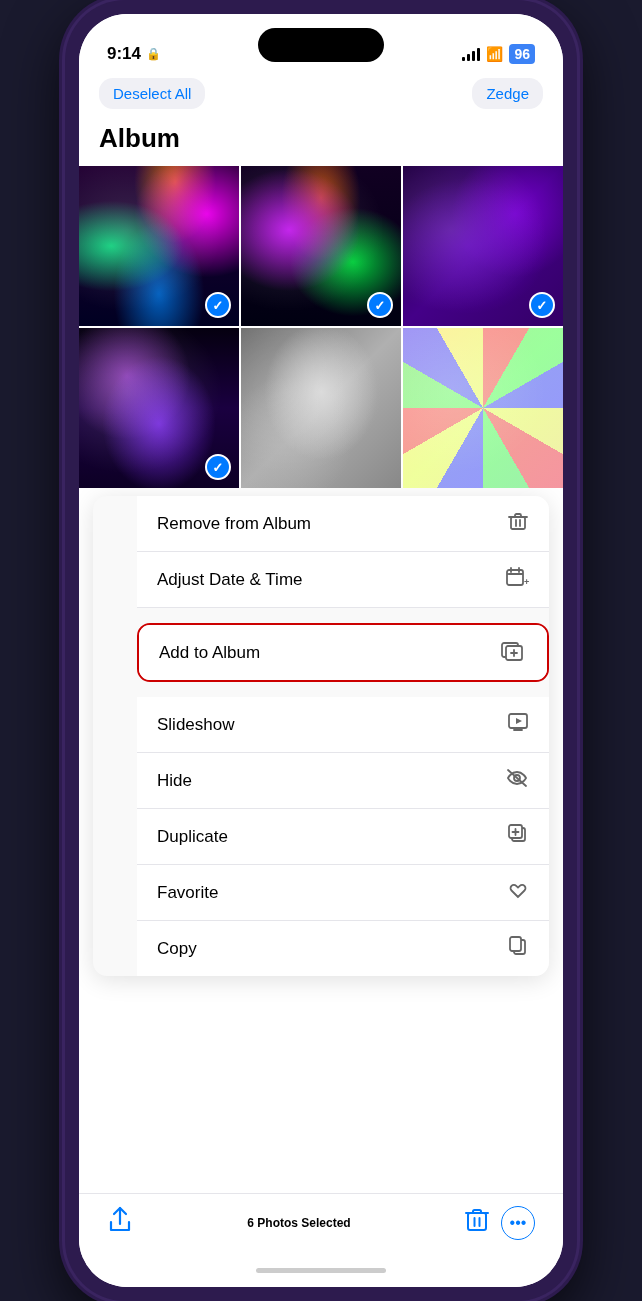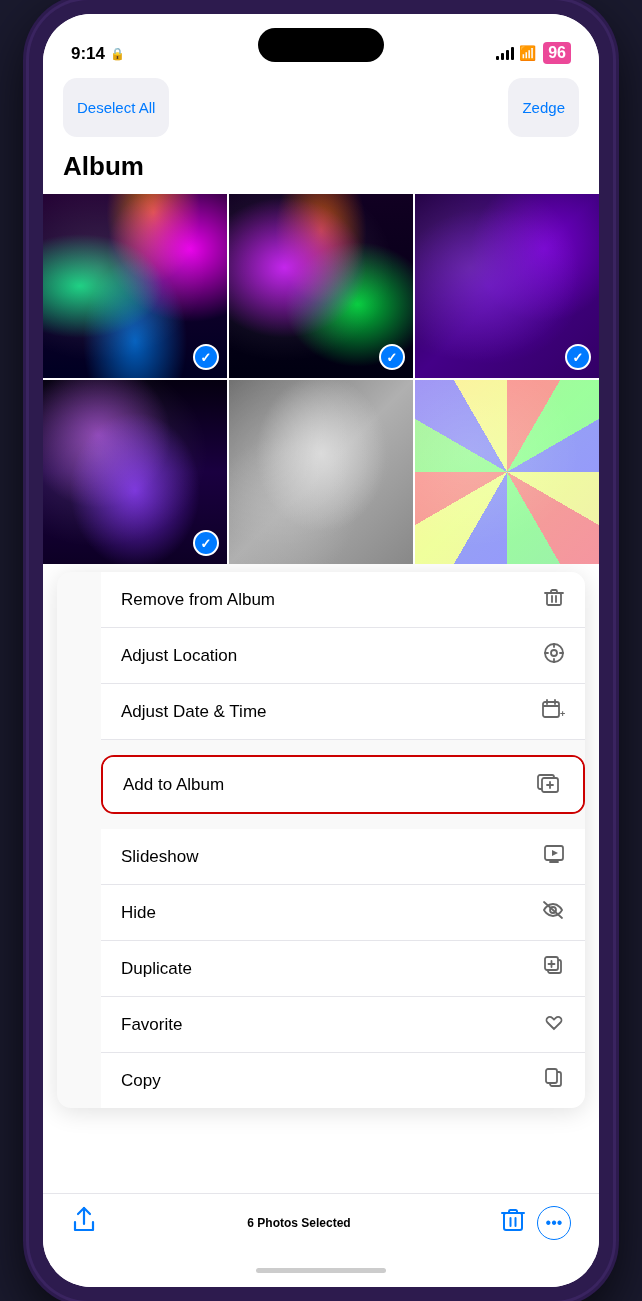--- a/index.html
+++ b/index.html
@@ -7,21 +7,21 @@
     body {
       background: #1a1a2e;
       display: flex;
       justify-content: center;
       align-items: center;
       min-height: 100vh;
       font-family: -apple-system, BlinkMacSystemFont, 'SF Pro Display', 'Helvetica Neue', sans-serif;
     }
 
     .phone-frame {
-      width: 584px;
+      width: 512px;
       height: 1301px;
       background: #2d1b4e;
       border-radius: 60px;
       position: relative;
       overflow: hidden;
       box-shadow: 0 0 0 3px #3a2460, 0 0 0 6px #2d1b4e, 0 20px 60px rgba(0,0,0,0.8);
     }
 
     .phone-screen {
       position: absolute;
@@ -89,43 +89,43 @@
       background: #000;
       border-radius: 1px;
     }
 
     .wifi-icon {
       font-size: 14px;
       color: #000;
     }
 
     .battery-badge {
-      background: #ec4899;
+      background: #3b82f6;
       color: #fff;
-      font-size: 16px;
+      font-size: 14px;
       font-weight: 700;
       padding: 2px 5px;
       border-radius: 4px;
     }
 
     
     .top-nav {
       background: #fff;
       padding: 6px 20px 10px;
       display: flex;
       justify-content: space-between;
       align-items: center;
       flex-shrink: 0;
     }
 
     .nav-btn {
       background: #f0f0f5;
       border: none;
       border-radius: 14px;
-      padding: 21px 14px;
+      padding: 7px 14px;
       font-size: 15px;
       color: #007aff;
       cursor: pointer;
     }
 
     
     .album-title-area {
       padding: 4px 20px 12px;
       background: #fff;
       flex-shrink: 0;
@@ -404,33 +404,20 @@
           <svg width="22" height="22" viewBox="0 0 22 22" fill="none">
             <rect x="4" y="7" width="14" height="12" rx="1.5" stroke="#666" stroke-width="1.8" fill="none"></rect>
             <path d="M8 7V5.5C8 4.67 8.67 4 9.5 4h3c.83 0 1.5.67 1.5 1.5V7" stroke="#666" stroke-width="1.8" fill="none"></path>
             <line x1="2" y1="7" x2="20" y2="7" stroke="#666" stroke-width="1.8" stroke-linecap="round"></line>
             <line x1="9" y1="10" x2="9" y2="16" stroke="#666" stroke-width="1.8" stroke-linecap="round"></line>
             <line x1="13" y1="10" x2="13" y2="16" stroke="#666" stroke-width="1.8" stroke-linecap="round"></line>
           </svg>
         </span>
       </div>
 
-      <div class="menu-item">
-        <span class="menu-item-text">Adjust Location</span>
-        <span class="menu-item-icon">
-          <svg width="22" height="22" viewBox="0 0 22 22" fill="none">
-            <circle cx="11" cy="11" r="9" stroke="#666" stroke-width="1.8" fill="none"></circle>
-            <circle cx="11" cy="11" r="3" stroke="#666" stroke-width="1.8" fill="none"></circle>
-            <line x1="11" y1="2" x2="11" y2="5" stroke="#666" stroke-width="1.8" stroke-linecap="round"></line>
-            <line x1="11" y1="17" x2="11" y2="20" stroke="#666" stroke-width="1.8" stroke-linecap="round"></line>
-            <line x1="2" y1="11" x2="5" y2="11" stroke="#666" stroke-width="1.8" stroke-linecap="round"></line>
-            <line x1="17" y1="11" x2="20" y2="11" stroke="#666" stroke-width="1.8" stroke-linecap="round"></line>
-          </svg>
-        </span>
-      </div>
 
       <div class="menu-item">
         <span class="menu-item-text">Adjust Date &amp; Time</span>
         <span class="menu-item-icon">
           <svg width="24" height="22" viewBox="0 0 24 22" fill="none">
             <rect x="2" y="4" width="16" height="15" rx="2" stroke="#666" stroke-width="1.8" fill="none"></rect>
             <line x1="2" y1="8" x2="18" y2="8" stroke="#666" stroke-width="1.8"></line>
             <line x1="6" y1="2" x2="6" y2="6" stroke="#666" stroke-width="1.8" stroke-linecap="round"></line>
             <line x1="14" y1="2" x2="14" y2="6" stroke="#666" stroke-width="1.8" stroke-linecap="round"></line>
             <text x="19" y="19" font-size="9" fill="#666" font-weight="bold">+</text>

